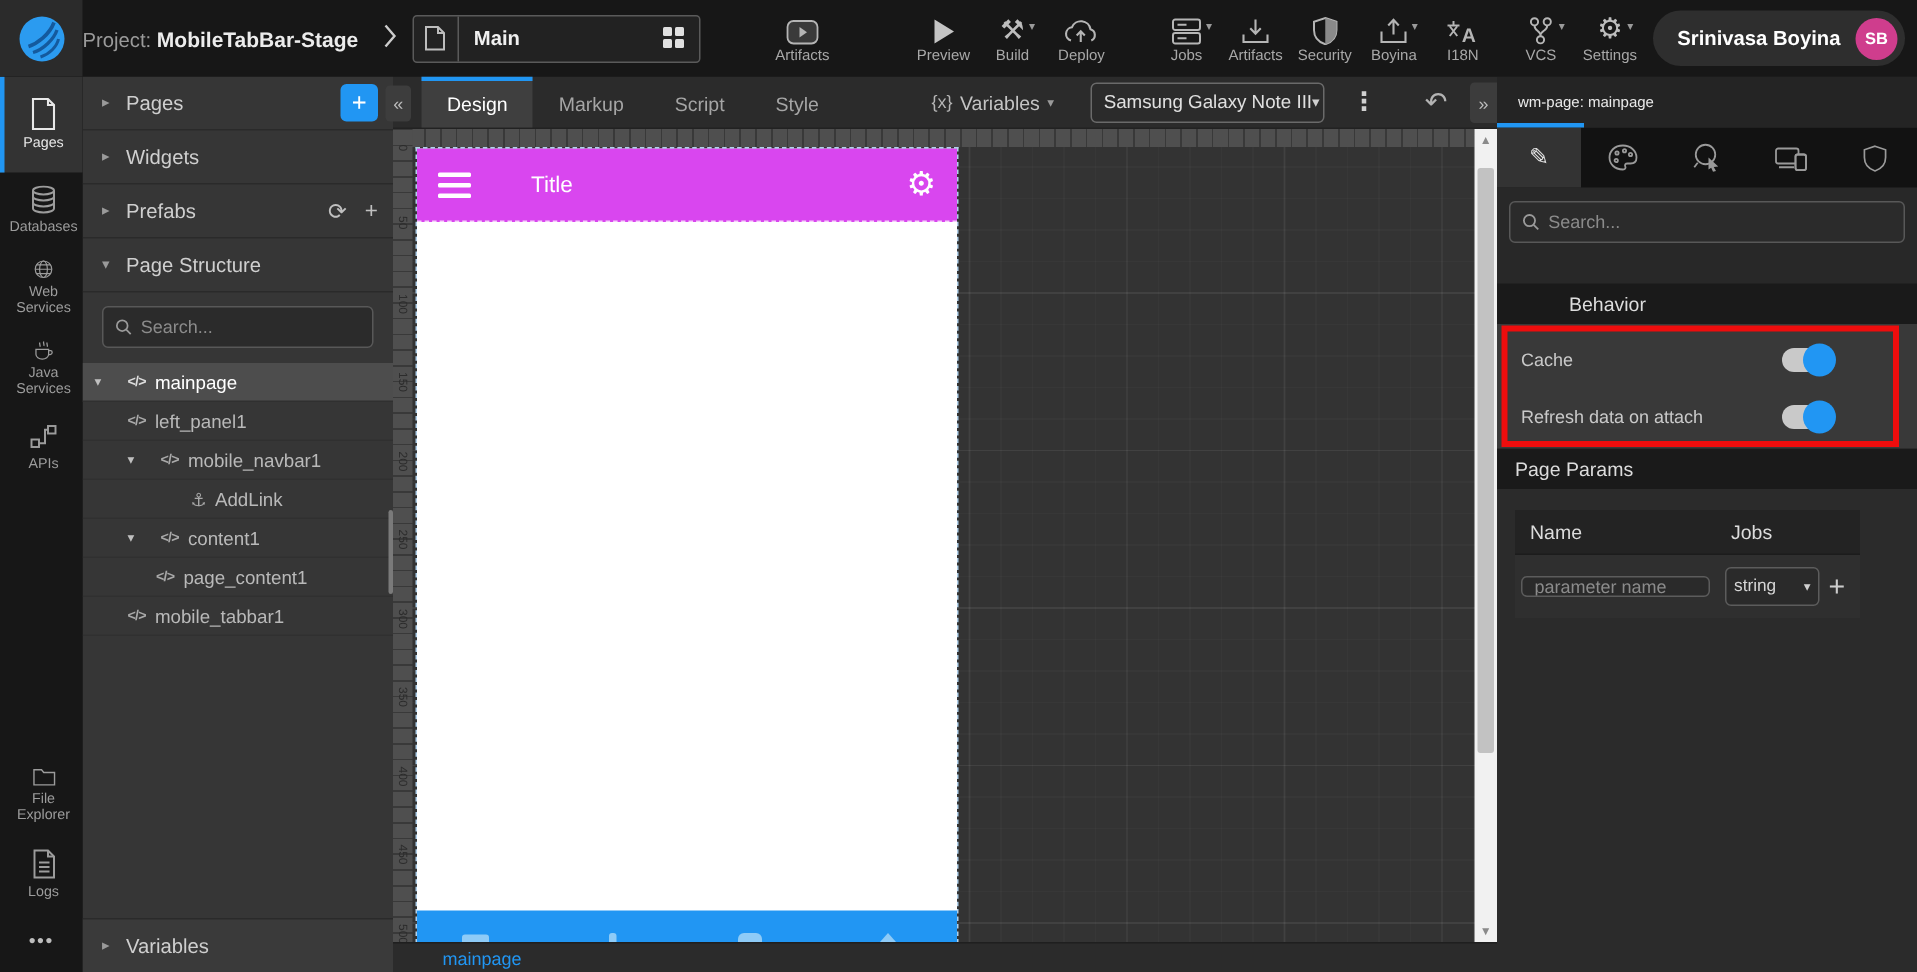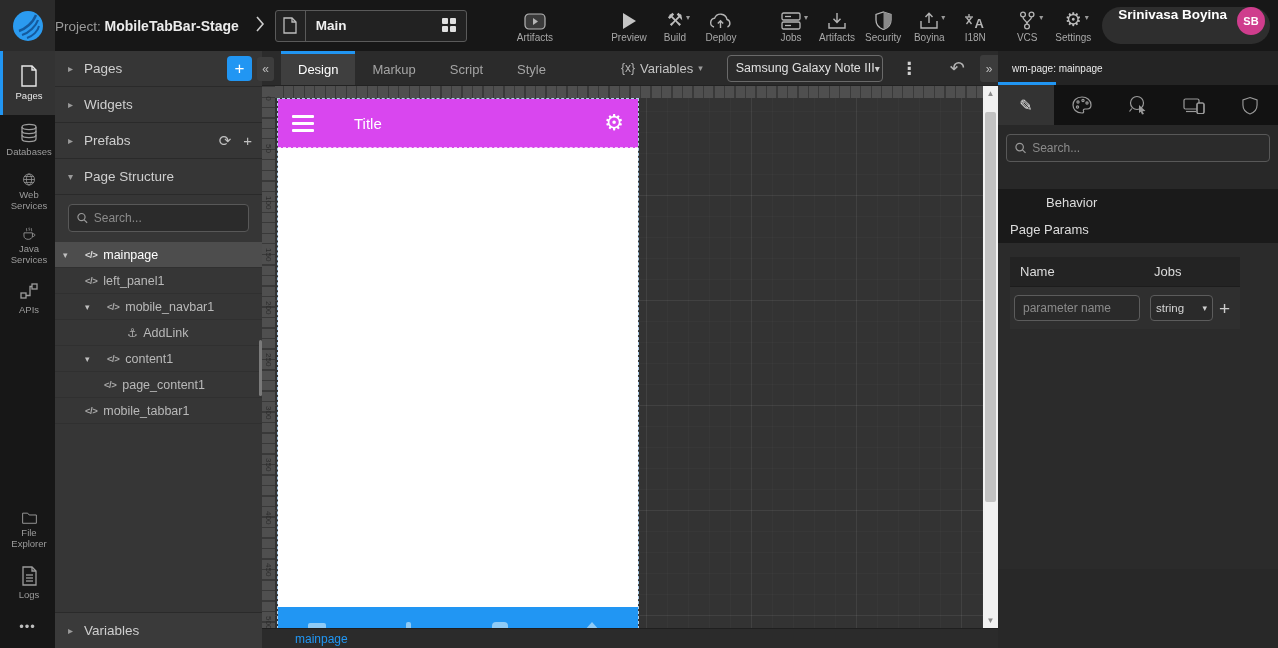--- a/index.html
+++ b/index.html
@@ -24,21 +24,21 @@
     grid-template-columns:6px 6px; grid-template-rows:6px 6px; gap:2px; }
   .grid-ic span { background:#e0e0e0; border-radius:1px; }
 
   .tb-action { display:flex; flex-direction:column; align-items:center; justify-content:center;
     color:#a8a8a8; cursor:pointer; position:relative; min-width:40px; height:51px; padding:0 2px; }
   .tb-action .ic { height:22px; display:flex; align-items:flex-end; justify-content:center;
     color:#bdbdbd; font-size:18px; line-height:20px; position:relative; }
   .tb-action .lbl { font-size:10px; margin-top:2px; color:#a8a8a8; white-space:nowrap; }
   .tb-chev { position:absolute; right:-7px; bottom:2px; font-size:8px; color:#9a9a9a; }
   .user-pill { margin-left:auto; margin-right:8px; height:37px; background:#2e2e2e;
-    border-radius:19px; display:flex; padding:0 5px 0 16px; gap:10px; }
+    border-radius:19px; display:flex; align-items:center; padding:0 5px 0 16px; gap:10px; }
   .user-pill .uname { color:#ffffff; font-size:13.5px; font-weight:bold; }
   .avatar { width:28px; height:28px; border-radius:50%; background:#cf3d8d; color:#fff;
     font-size:11px; font-weight:bold; display:flex; align-items:center; justify-content:center; }
 
   
   .rail { position:absolute; left:0; top:51px; width:55px; height:597px; background:#171717;
     display:flex; flex-direction:column; z-index:20; }
   .rail-item { display:flex; flex-direction:column; align-items:center; justify-content:center;
     color:#9c9c9c; padding:8px 0; cursor:pointer; border-left:3px solid transparent; }
   .rail-item .rlbl { font-size:9.5px; margin-top:3px; text-align:center; line-height:11px; color:#9c9c9c; }
@@ -169,21 +169,21 @@
   .beh-row .blbl { color:#c9c9c9; font-size:12px; flex:0 0 160px; }
   .toggle { position:relative; width:34px; height:16px; border-radius:8px; background:#c9c9c9; margin-left:14px; cursor:pointer; }
   .toggle::after { content:""; position:absolute; right:-2px; top:-3px; width:22px; height:22px;
     border-radius:50%; background:#2196f3; }
   .params-body { background:#2b2b2b; height:326px; padding:14px 0 0 12px; }
   .ptable { width:230px; }
   .pt-head { height:30px; background:#232323; display:flex; align-items:center; border-bottom:1px solid #1c1c1c; }
   .pt-head .c1 { width:140px; padding-left:10px; color:#dcdcdc; font-size:13px; }
   .pt-head .c2 { width:68px; padding-left:4px; color:#dcdcdc; font-size:13px; }
   .pt-row { height:42px; background:#2f2f2f; display:flex; align-items:center; }
-  .pt-row input { margin-left:4px; width:126px; height:26px; background:#2a2a2a; border:1px solid #5c5c5c;
+  .pt-row input { margin-left:4px; width:126px; height:14px; background:#2a2a2a; border:1px solid #5c5c5c;
     border-radius:4px; color:#84cc16; font-size:12px; padding:0 8px; outline:none; font-family:inherit; }
   .pt-row input::placeholder { color:#8b8b8b; }
   .fake-select { margin-left:10px; width:63px; height:26px; border:1px solid #5c5c5c; border-radius:4px;
     background:#2a2a2a; display:flex; align-items:center; padding:0 5px; color:#d5d5d5; font-size:11.5px; cursor:pointer; }
   .fake-select .fsv { flex:1; overflow:hidden; white-space:nowrap; }
   .fake-select .chev { font-size:9px; color:#cfcfcf; }
   .plus-btn { margin-left:6px; color:#cccccc; font-size:19px; cursor:pointer; line-height:1; }
 </style>
 </head>
 <body>
@@ -594,20 +594,31 @@
       <svg width="12" height="12" viewBox="0 0 12 12">
           <circle cx="5" cy="5" r="4" stroke="#9a9a9a" stroke-width="1.3" fill="none"></circle>
           <line x1="8" y1="8" x2="11.3" y2="11.3" stroke="#9a9a9a" stroke-width="1.3"></line>
         </svg>
       <input type="text" placeholder="Search..." style="">
     </div>
 
     <div class="sec-head behavior-h">
       <span>Behavior</span>
     </div>
+    <div class="behavior-body">
+      <div class="red-box"></div>
+      <div class="beh-row r1">
+        <span class="blbl">Cache</span>
+        <span class="toggle"></span>
+      </div>
+      <div class="beh-row r2">
+        <span class="blbl">Refresh data on attach</span>
+        <span class="toggle"></span>
+      </div>
+    </div>
 
     <div class="sec-head">
       <span>Page Params</span>
     </div>
     <div class="params-body">
       <div class="ptable">
         <div class="pt-head">
           <span class="c1">Name</span>
           <span class="c2">Jobs</span>
         </div>

